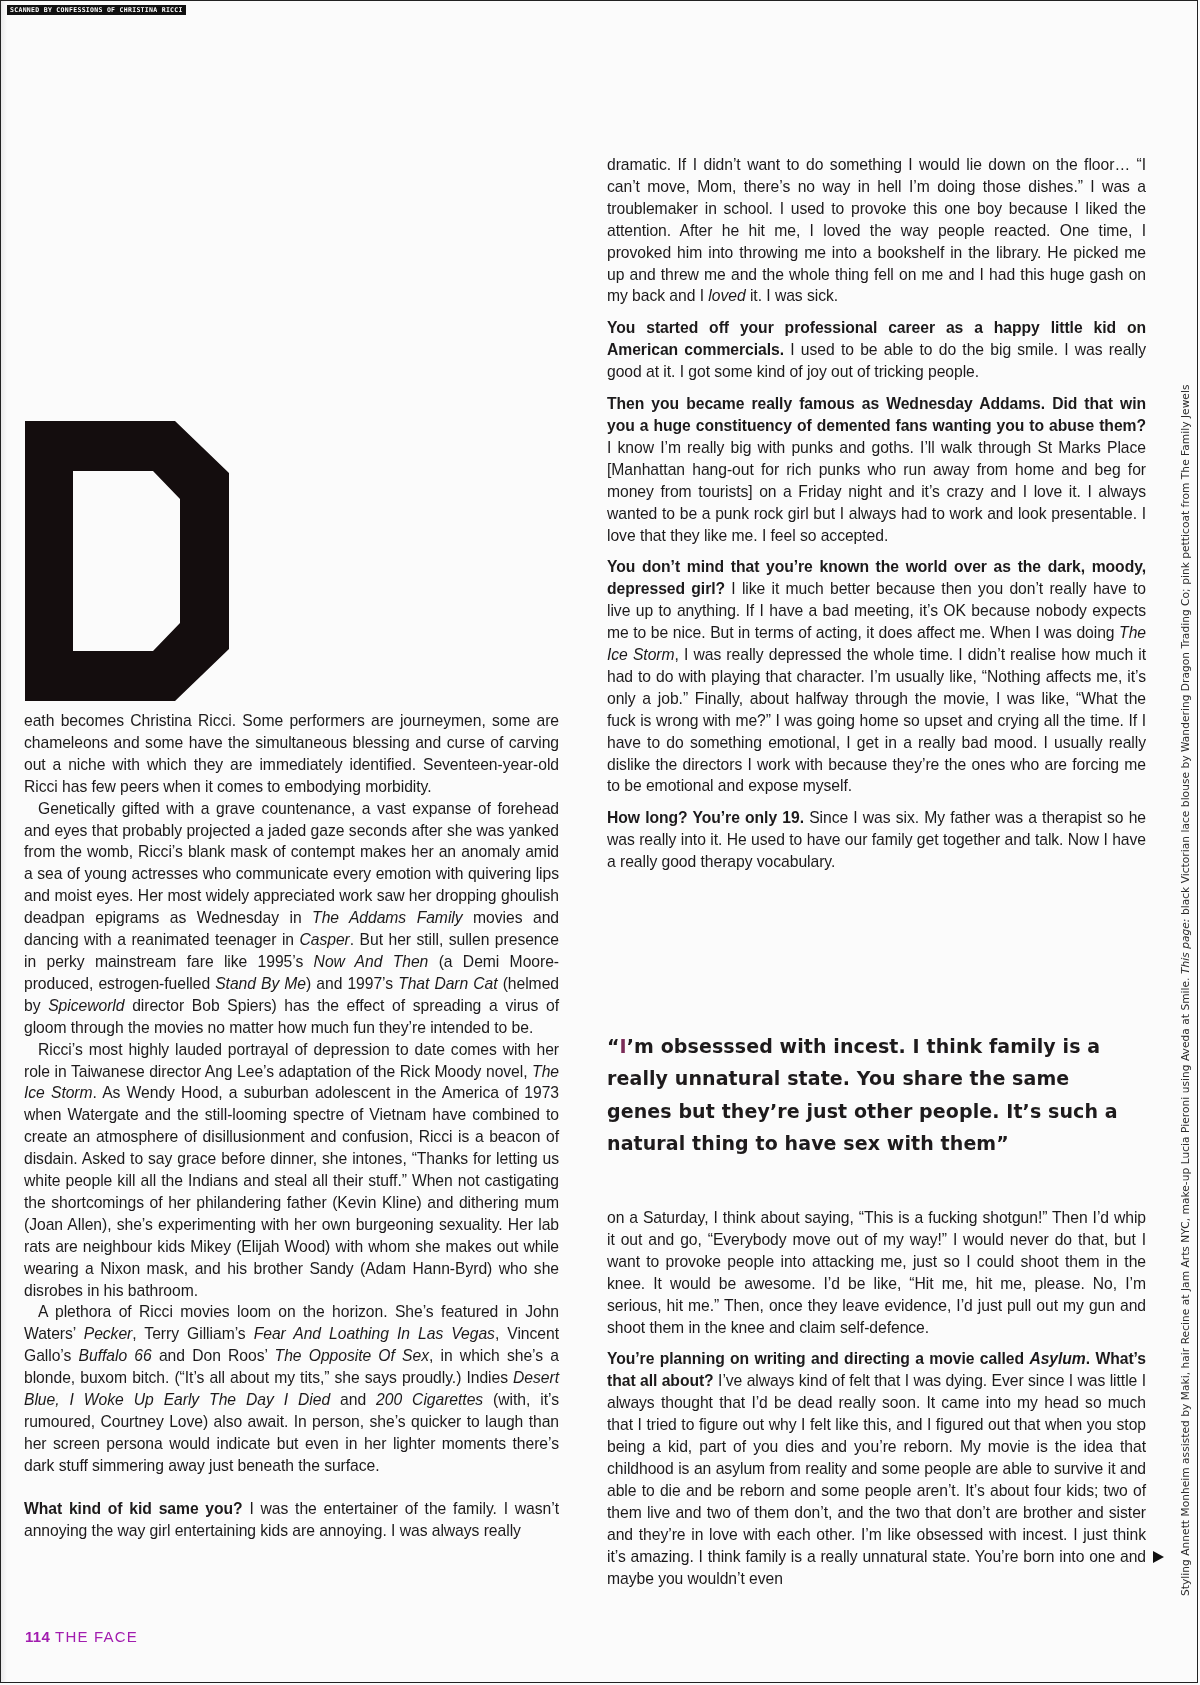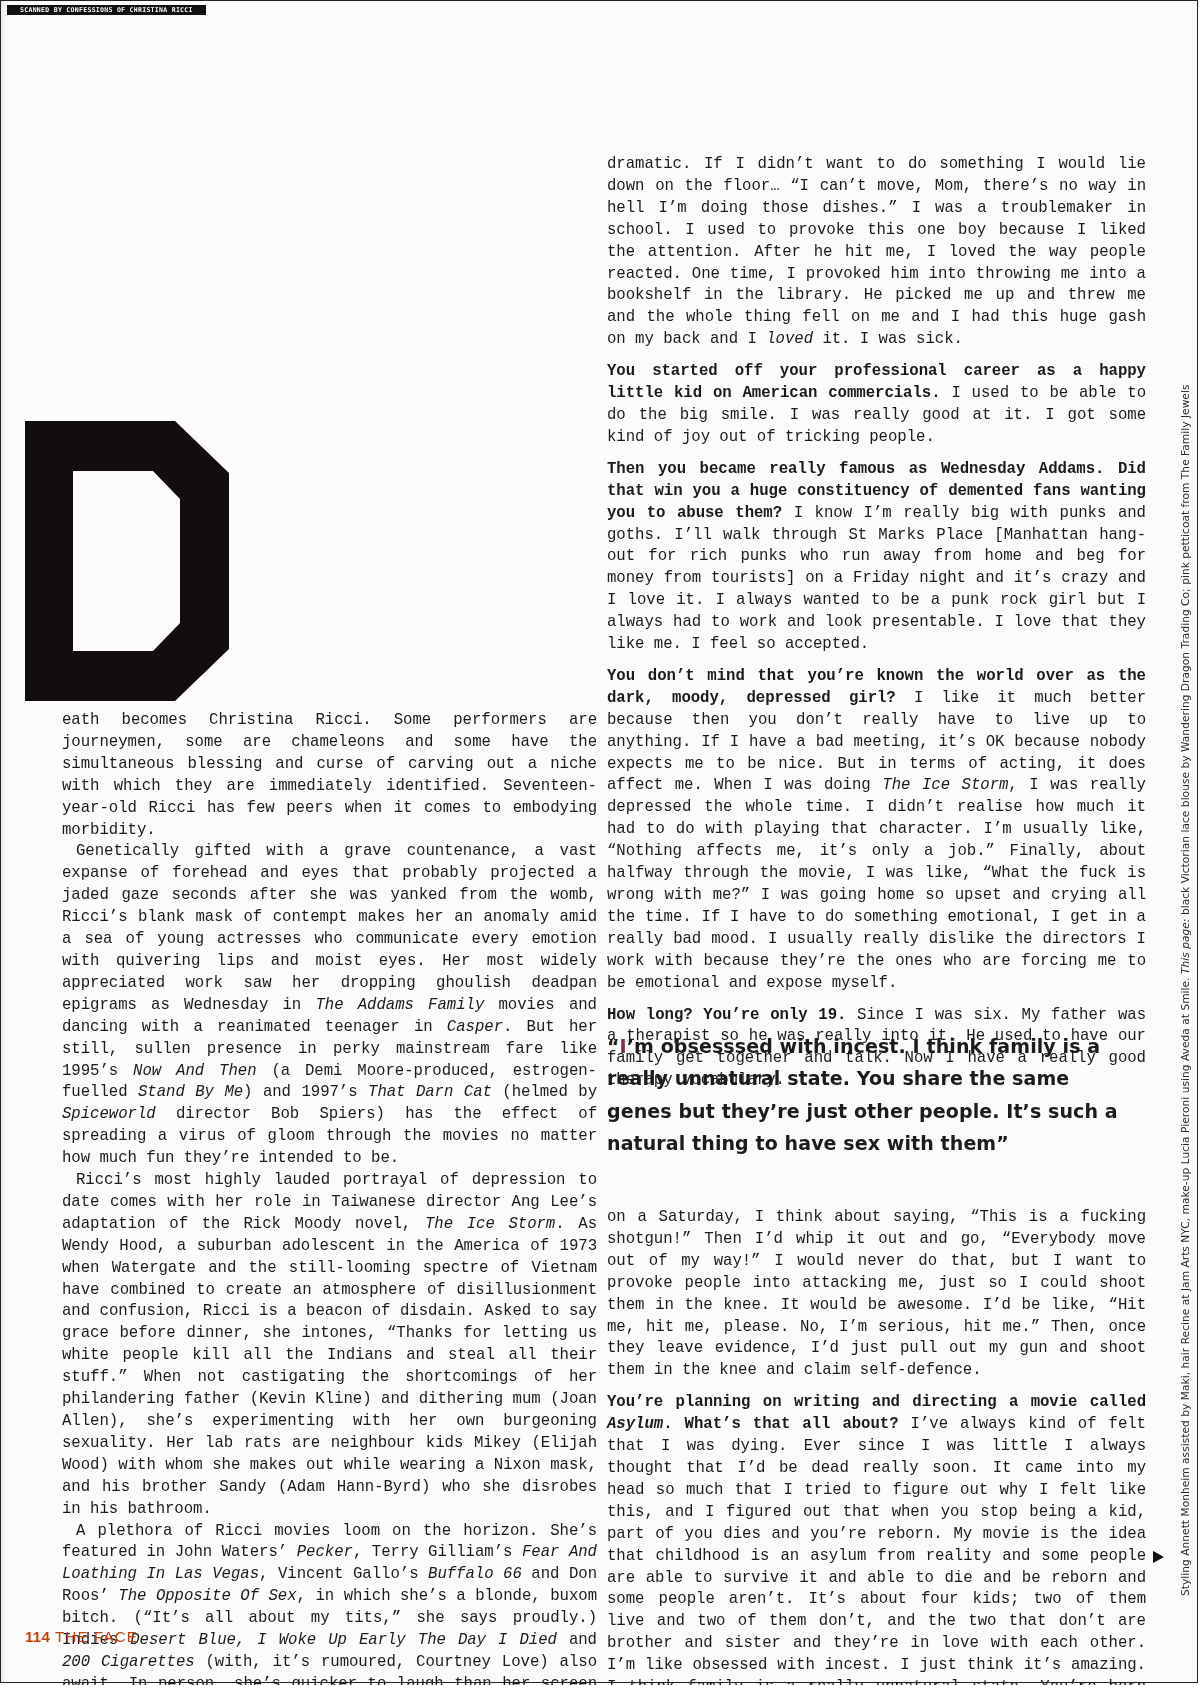--- a/index.html
+++ b/index.html
@@ -14,34 +14,34 @@
     border: 1px solid #222; box-sizing: border-box;
   }
   .page-frame::before {
     content: ""; position: absolute; left: 0; top: 0; bottom: 0; width: 6px;
     background: linear-gradient(to right, #e9e9ea, rgba(250,250,250,0));
   }
   .scan-label {
     position: absolute; left: 8px; top: 6px;
     font-family: "DejaVu Sans Mono", monospace; font-size: 6.5px; font-weight: bold;
     letter-spacing: 0.3px; text-transform: uppercase;
-    color: #fff; background: #111; padding: 0 12px; line-height: 8px;
+    color: #fff; background: #111; padding: 0 2px; line-height: 8px;
     outline: 1px solid #111;
   }
   .drop-cap {
     position: absolute; left: 25px; top: 421px; width: 204px; height: 280px;
   }
   .col {
     position: absolute; font-size: 15.7px; line-height: 21.9px;
     text-align: justify; hyphens: manual;
     letter-spacing: -0.05px;
   }
-  .col-left { left: 24px; top: 710px; width: 535px; margin-left: 38px; }
+  .col-left { left: 24px; top: 710px; width: 535px; }
   .col-right { left: 607px; top: 154px; width: 539px; }
-  .col p { margin: 0; font-family: Liberation Mono, monospace; }
+  .col p { margin: 0; }
   .col p.indent { text-indent: 14px; }
   .col p.qa { margin-top: 10px; }
   .col p.gap { margin-top: 21px; }
   .col .q { font-weight: bold; }
   .col-right-lower { left: 607px; top: 1207px; width: 539px; }
   .pull-quote {
     position: absolute; left: 607px; top: 1030px; width: 520px;
     font-family: "DejaVu Sans", sans-serif; font-weight: bold;
     font-size: 19px; line-height: 32.4px; letter-spacing: 0.1px;
     color: #1e1b1c;
@@ -54,21 +54,21 @@
     font-size: 10.6px; color: #2a2a2a; letter-spacing: 0.05px;
   }
   .vertical-credit .it { font-style: italic; }
   .continue-arrow {
     position: absolute; left: 1153px; top: 1551px; width: 0; height: 0;
     border-top: 6px solid transparent; border-bottom: 6px solid transparent;
     border-left: 11px solid #111;
   }
   .folio {
     position: absolute; left: 25px; top: 1628px;
-    font-size: 15px; letter-spacing: 1.2px; color: #c2410c;
+    font-size: 15px; letter-spacing: 1.2px; color: #a21caf;
   }
   .folio .num { font-weight: bold; letter-spacing: 0.3px; margin-right: 5px; }
   em, i { font-style: italic; }
 </style>
 </head>
 <body>
 
 <div class="page-frame"></div>
 
 <div class="scan-label">Scanned by Confessions of Christina Ricci</div>

